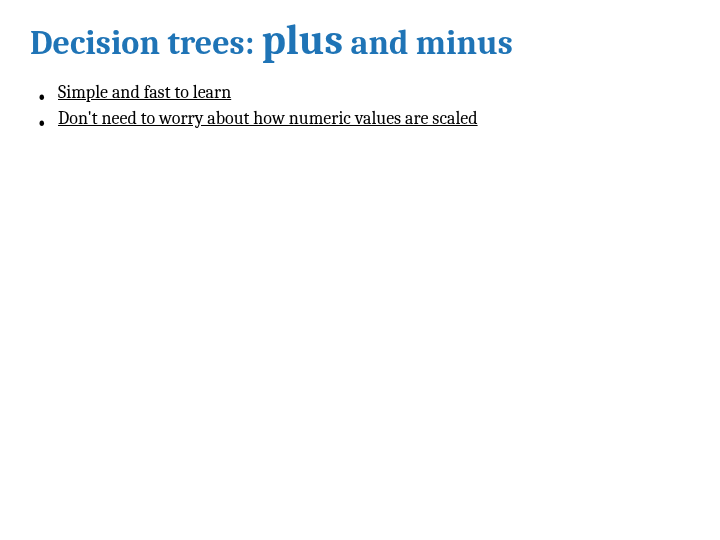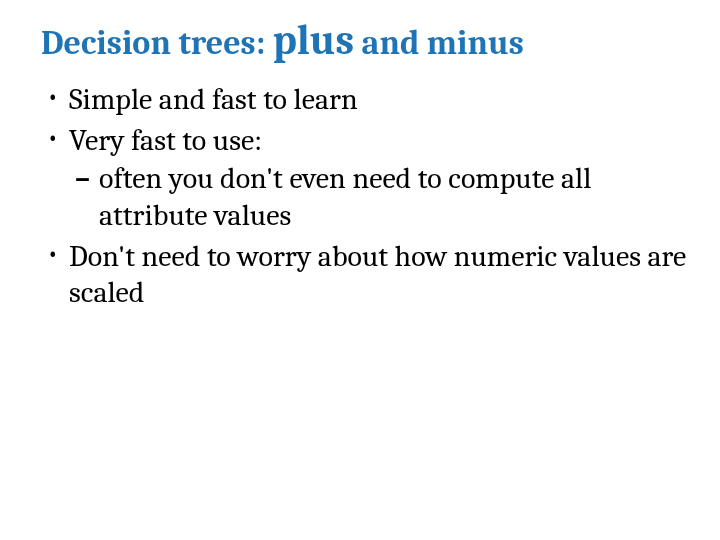--- a/index.html
+++ b/index.html
@@ -8,38 +8,39 @@
     width: 720px;
     height: 540px;
     background: #ffffff;
     font-family: Cambria, Georgia, "Times New Roman", serif;
     color: #000000;
   }
   .slide {
     box-sizing: border-box;
     width: 720px;
     height: 540px;
-    padding: 18px 30px 20px 41px;
+    padding: 18px 30px 20px 30px;
     border-radius: 15px;
   }
   .title {
     font-weight: bold;
     color: #1f74b6;
     margin: 0 0 18px 0;
     line-height: 1.1;
   }
   .title .t-pre { font-size: 34px; }
   .title .t-big { font-size: 42px; }
   .title .t-post { font-size: 34px; }
   ul.top {
     list-style: none;
     padding: 0;
     margin: 0;
-    font-size: 30px;
+    font-size: 18px;
     line-height: 1.22;
+    text-decoration: underline;
   }
   ul.top > li {
     position: relative;
     padding-left: 28px;
     margin: 0 0 4px 0;
   }
   ul.top > li::before {
     content: "•";
     position: absolute;
     left: 6px;
@@ -66,23 +67,17 @@
 
   <h1 class="title">
     <span class="t-pre">Decision trees: </span><span class="t-big">plus</span><span class="t-post"> and minus</span>
   </h1>
 
   <ul class="top">
     <li>
       <span>Simple and fast to learn</span>
     </li>
     <li>
-      <span>Very fast to use:</span>
-      <div class="sub">
-        <span>often you don't even need to compute all attribute values</span>
-      </div>
-    </li>
-    <li>
       <span>Don't need to worry about how numeric values are scaled</span>
     </li>
   </ul>
 
 </div>
 
 </body></html>

